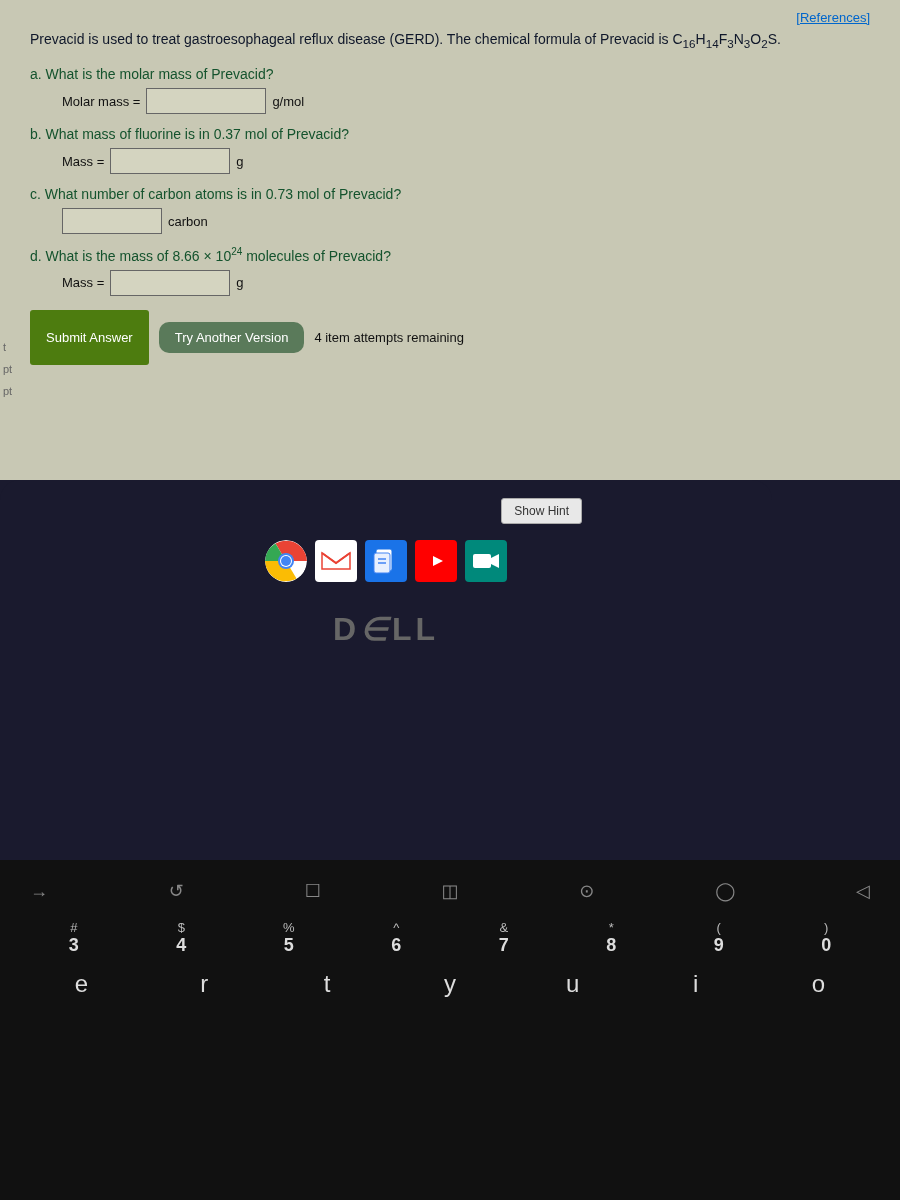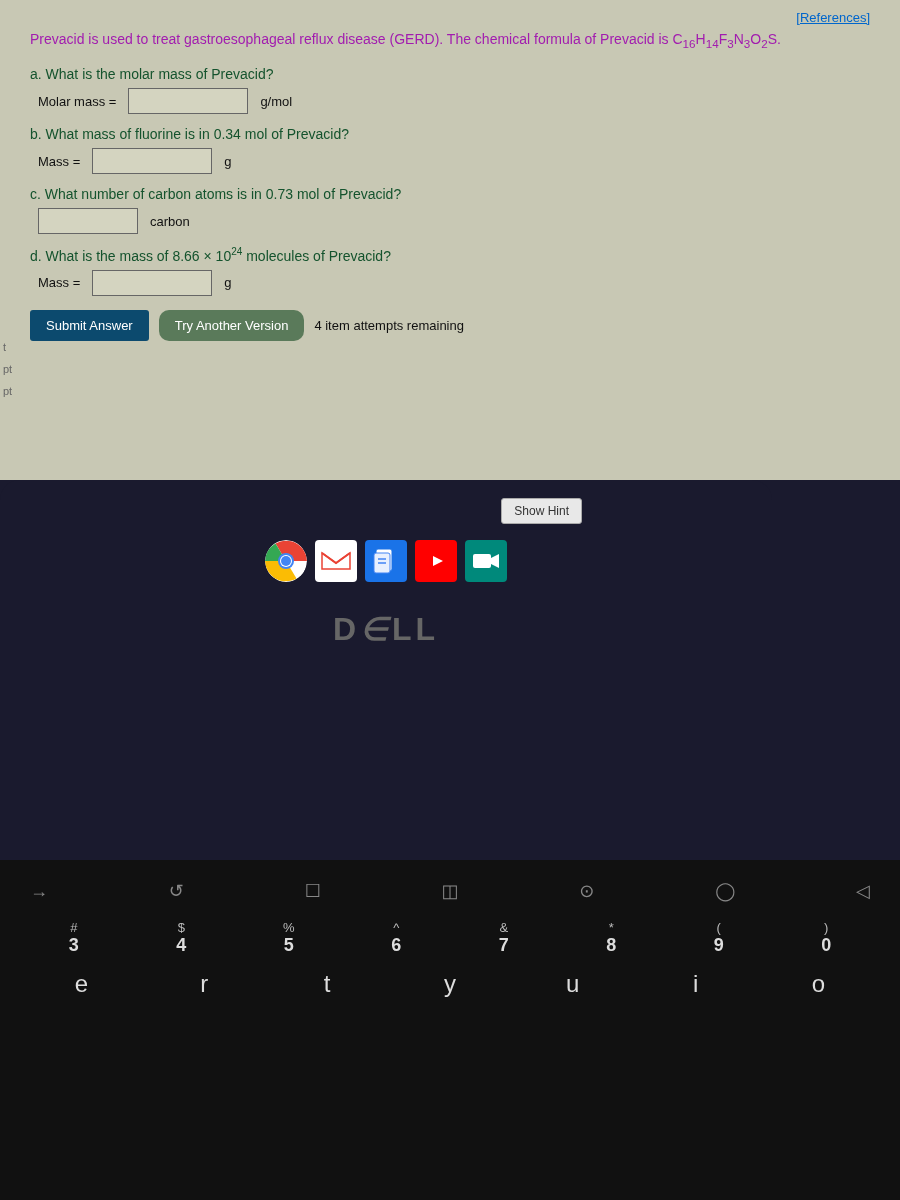--- a/index.html
+++ b/index.html
@@ -24,40 +24,40 @@
       text-align: right;
       color: #0066cc;
       font-size: 13px;
       text-decoration: underline;
       cursor: pointer;
       margin-bottom: 4px;
     }
 
     .intro-text {
       font-size: 14px;
-      color: #a21caf;
+      color: #0f172a;
       line-height: 1.5;
       margin-bottom: 14px;
     }
 
     .question-block {
       margin-bottom: 12px;
     }
 
     .question-label {
       font-size: 14px;
       color: #14532d;
       margin-bottom: 6px;
     }
 
     .input-row {
       display: flex;
       align-items: center;
-      gap: 12px;
-      margin-left: 8px;
+      gap: 6px;
+      margin-left: 32px;
     }
 
     .input-field {
       border: 1px solid #666;
       background: #d4d4c0;
       height: 26px;
       width: 120px;
       font-size: 13px;
       padding: 0 4px;
     }
@@ -77,24 +77,24 @@
     }
 
     .buttons-row {
       display: flex;
       align-items: center;
       gap: 10px;
       margin-top: 14px;
     }
 
     .btn-submit {
-      background: #0c4a6e;
+      background: #4d7c0f;
       color: white;
       border: none;
-      padding: 8px 16px;
+      padding: 20px 16px;
       font-size: 13px;
       cursor: pointer;
       border-radius: 3px;
     }
 
     .btn-try {
       background: #5a7a5a;
       color: white;
       border: none;
       padding: 8px 16px;
@@ -271,21 +271,21 @@
   <div class="question-block">
     <div class="question-label">a. What is the molar mass of Prevacid?</div>
     <div class="input-row">
       <span class="unit-label">Molar mass =</span>
       <input class="input-field" type="text" style="">
       <span class="unit-label">g/mol</span>
     </div>
   </div>
 
   <div class="question-block">
-    <div class="question-label">b. What mass of fluorine is in 0.34 mol of Prevacid?</div>
+    <div class="question-label">b. What mass of fluorine is in 0.37 mol of Prevacid?</div>
     <div class="input-row">
       <span class="unit-label">Mass =</span>
       <input class="input-field" type="text" style="">
       <span class="unit-label">g</span>
     </div>
   </div>
 
   <div class="question-block">
     <div class="question-label">c. What number of carbon atoms is in 0.73 mol of Prevacid?</div>
     <div class="input-row">

